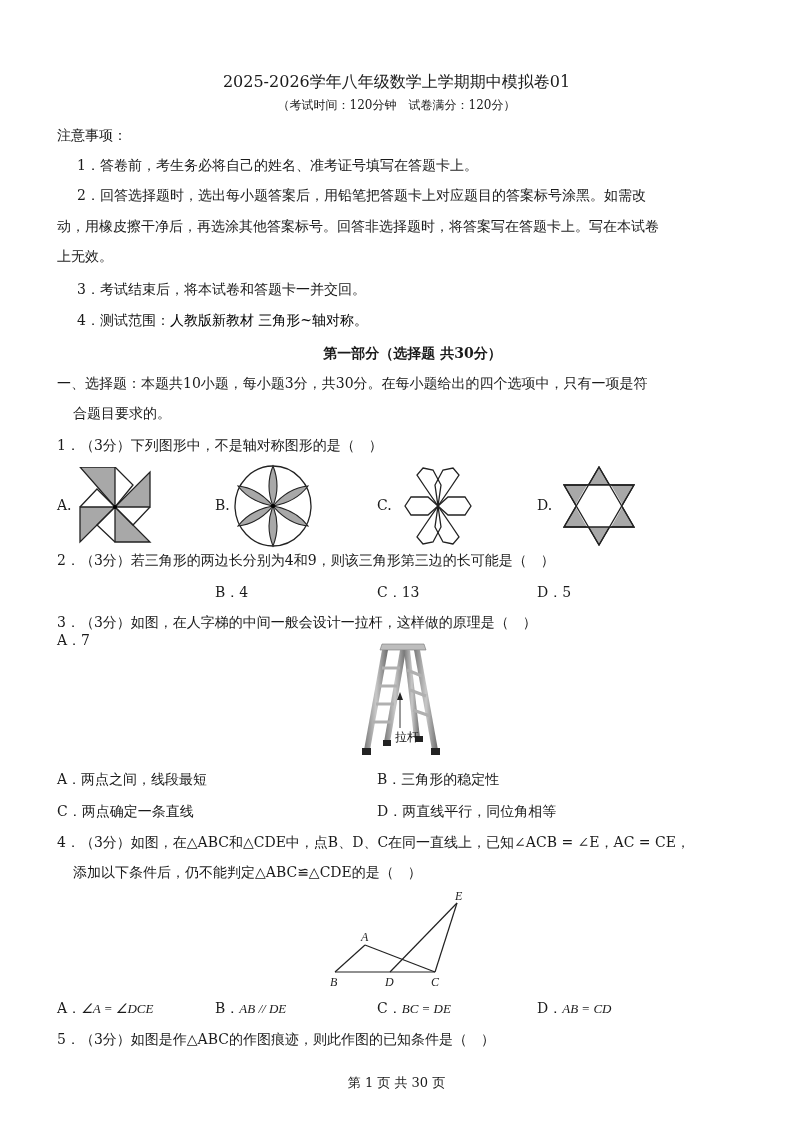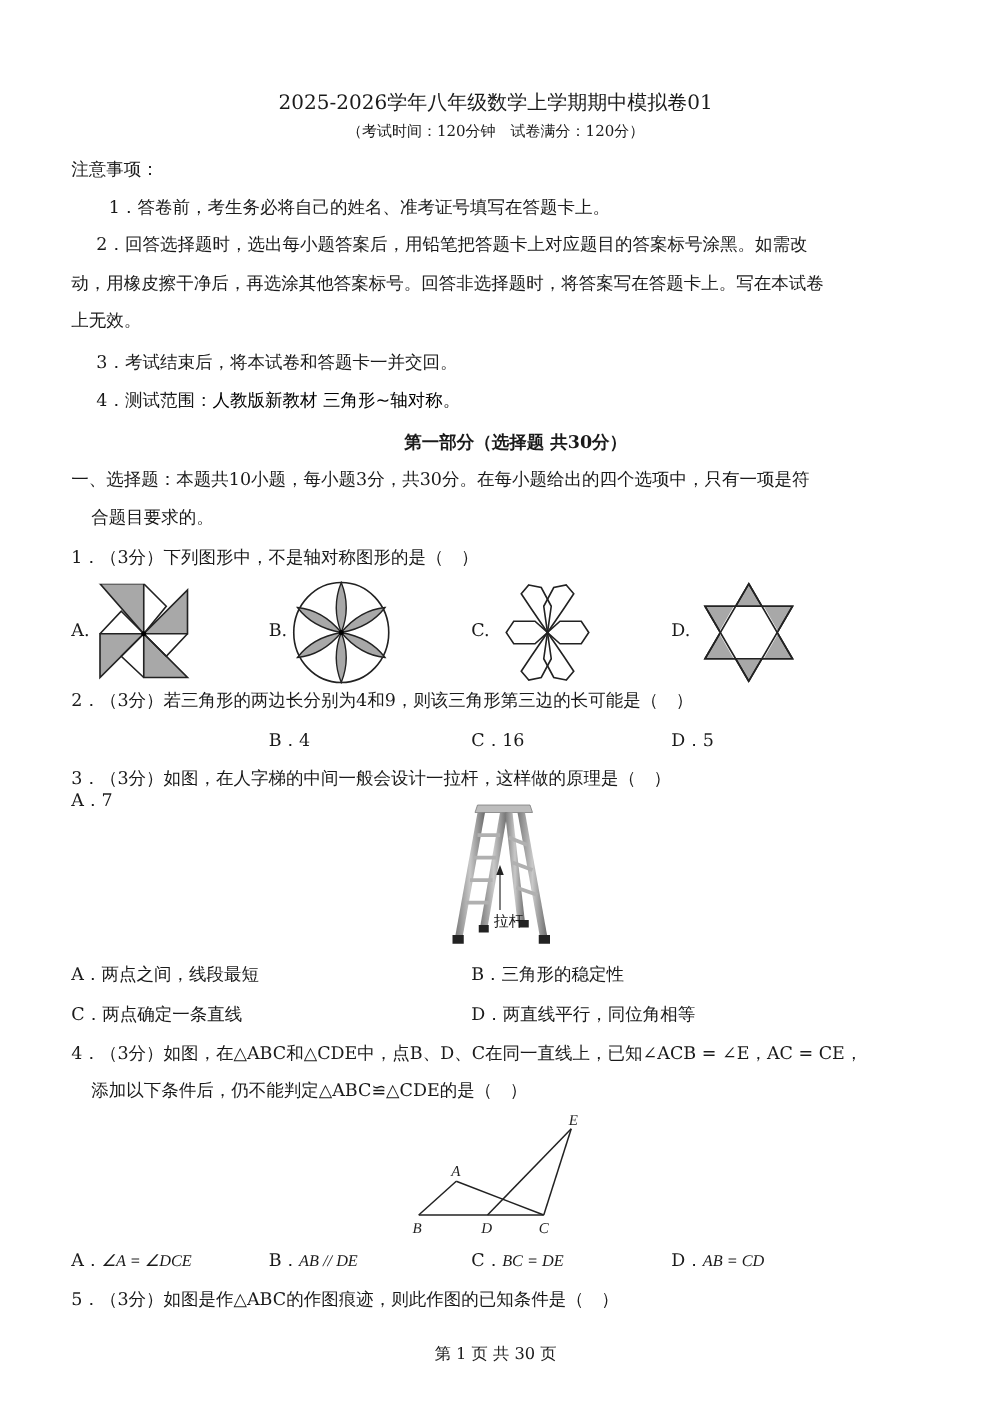--- a/index.html
+++ b/index.html
@@ -12,21 +12,21 @@
   .it { font-style:italic; font-family:"Liberation Serif", serif; }
   svg { position:absolute; }
 </style>
 </head>
 <body>
 
 <div class="abs center" style="top:72px;font-size:16px;">2025-2026学年八年级数学上学期期中模拟卷01</div>
 <div class="abs center" style="top:97px;font-size:12px;">（考试时间：120分钟　试卷满分：120分）</div>
 
 <div class="abs" style="left:57px;top:127px;">注意事项：</div>
-<div class="abs" style="left:87px;top:157px;text-align:right;">1．答卷前，考生务必将自己的姓名、准考证号填写在答题卡上。</div>
+<div class="abs" style="left:77px;top:157px;text-align:right;">1．答卷前，考生务必将自己的姓名、准考证号填写在答题卡上。</div>
 <div class="abs" style="left:77px;top:187px;">2．回答选择题时，选出每小题答案后，用铅笔把答题卡上对应题目的答案标号涂黑。如需改</div>
 <div class="abs" style="left:57px;top:218px;">动，用橡皮擦干净后，再选涂其他答案标号。回答非选择题时，将答案写在答题卡上。写在本试卷</div>
 <div class="abs" style="left:57px;top:248px;">上无效。</div>
 <div class="abs" style="left:77px;top:281px;">3．考试结束后，将本试卷和答题卡一并交回。</div>
 <div class="abs" style="left:77px;top:312px;">
   <span>4．测试范围：</span><span class="red">人教版新教材 三角形~轴对称。</span>
 </div>
 
 <div class="abs center bold" style="top:345px;">第一部分（选择题 共30分）</div>
 <div class="abs" style="left:57px;top:375px;">一、选择题：本题共10小题，每小题3分，共30分。在每小题给出的四个选项中，只有一项是符</div>
@@ -83,21 +83,21 @@
   <polygon points="25,20 49,20 61,41 49,62 25,62 13,41" fill="#fff" stroke="none"></polygon>
   <g fill="none" stroke="#222" stroke-width="1.3">
     <polygon points="37,2 72,62 2,62"></polygon>
     <polygon points="37,80 2,20 72,20"></polygon>
   </g>
 </svg>
 
 <div class="abs" style="left:57px;top:552px;">2．（3分）若三角形的两边长分别为4和9，则该三角形第三边的长可能是（　）</div>
 <div class="abs" style="left:57px;top:584px;margin-top:48px;">A．7</div>
 <div class="abs" style="left:215px;top:584px;">B．4</div>
-<div class="abs" style="left:377px;top:584px;">C．16</div>
+<div class="abs" style="left:377px;top:584px;">C．13</div>
 <div class="abs" style="left:537px;top:584px;">D．5</div>
 
 <div class="abs" style="left:57px;top:614px;">3．（3分）如图，在人字梯的中间一般会设计一拉杆，这样做的原理是（　）</div>
 <svg style="left:360px;top:638px;" width="85" height="122" viewBox="0 0 85 122">
   <defs>
     <linearGradient id="rail" x1="0" x2="1">
       <stop offset="0" stop-color="#7a7a7a"></stop>
         <stop offset="0.5" stop-color="#c8c8c8"></stop>
         <stop offset="1" stop-color="#6a6a6a"></stop>
     </linearGradient>

